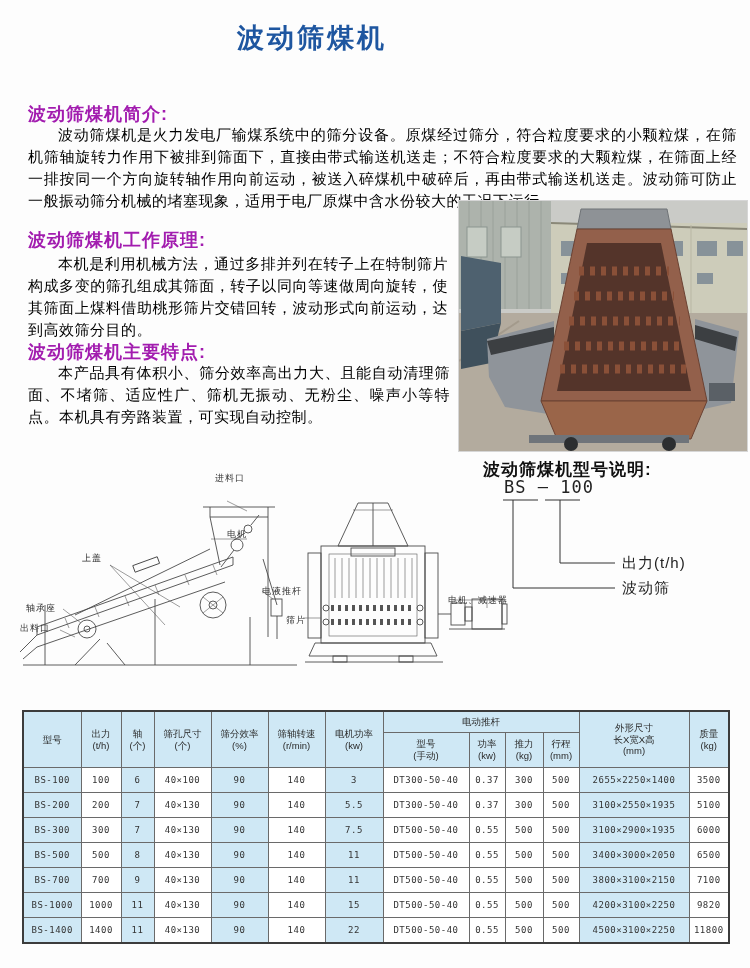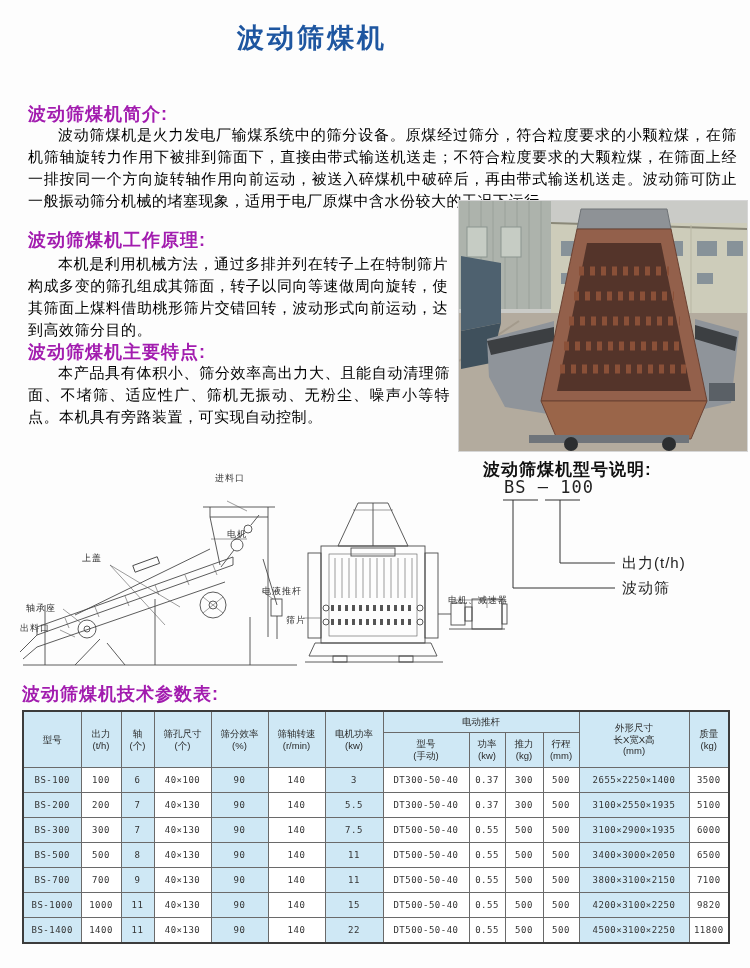--- a/index.html
+++ b/index.html
@@ -264,21 +264,20 @@
       <line x1="45" y1="5" x2="80" y2="5"></line>
       <line x1="13" y1="5" x2="13" y2="93"></line>
       <line x1="13" y1="93" x2="115" y2="93"></line>
       <line x1="60" y1="5" x2="60" y2="68"></line>
       <line x1="60" y1="68" x2="115" y2="68"></line>
     </g>
   </svg>
   <span class="model-label" style="left:622px;top:554px;">出力(t/h)</span>
   <span class="model-label" style="left:622px;top:579px;">波动筛</span>
 
-  <div class="sec-heading" style="left:22px;top:682px;">波动筛煤机技术参数表:</div>
 
   <table class="spec-table">
     <colgroup>
       <col style="width:58px">
         <col style="width:40px">
         <col style="width:33px">
         <col style="width:57px">
       <col style="width:57px">
         <col style="width:57px">
         <col style="width:58px">

